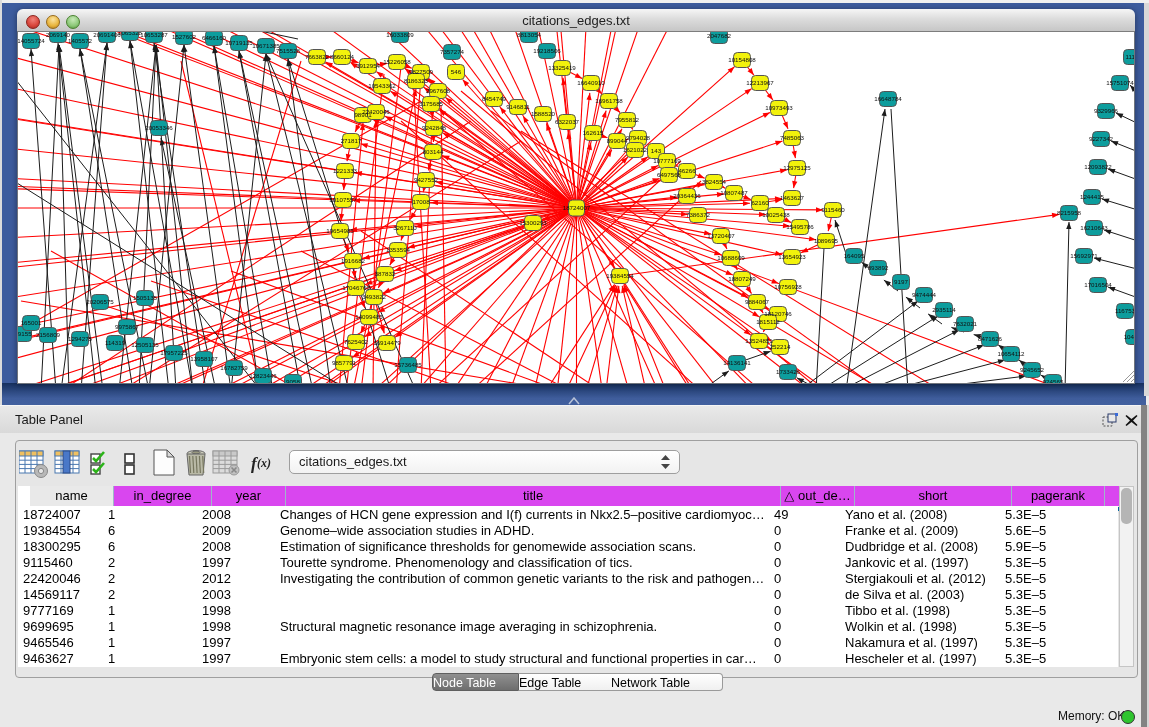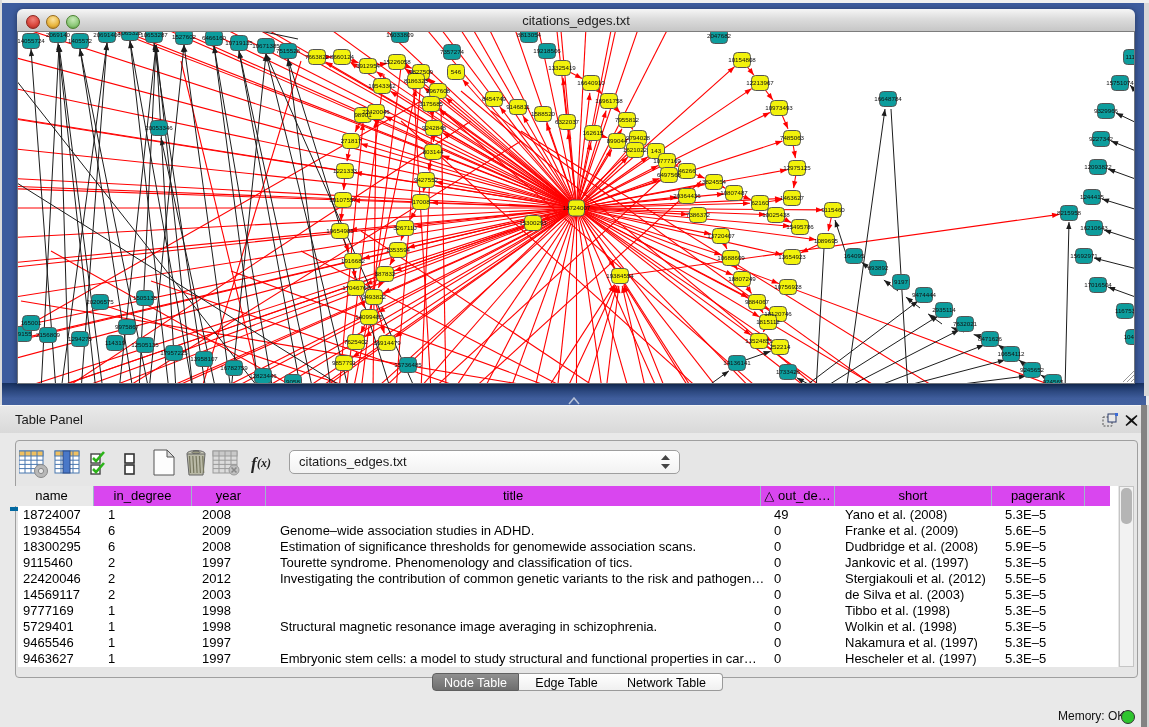--- a/index.html
+++ b/index.html
@@ -19,33 +19,33 @@
 #tph span{position:absolute;left:15px;top:6px;font-size:13px;color:#1a1a1a}
 #pbody{position:absolute;left:0;top:433px;width:1149px;height:294px;background:#e9e9e9}
 #cont{position:absolute;left:15px;top:440px;width:1121px;height:236px;background:#e6e6e6;
  border:1px solid #9f9f9f;border-radius:4px}
 #combo{position:absolute;left:289px;top:450px;width:389px;height:22px;background:
  linear-gradient(to bottom,#ffffff,#f2f2f2);border:1px solid #9e9e9e;border-radius:5px}
 #combo span{position:absolute;left:9px;top:3px;font-size:13px;color:#1a1a1a}
 #tablewrap{position:absolute;left:18px;top:486px;width:1100px;height:181px;background:#fff;overflow:hidden}
 .hd{position:absolute;top:0;height:20px;background:#d946ef;border-right:1px solid #9fb8c8;
  box-sizing:border-box;font-size:13px;text-align:center;line-height:20px;color:#000}
-#hdrow{position:absolute;left:10px;top:486px;width:1100px;height:21px;border-bottom:4px solid #0369a1}
+#hdrow{position:absolute;left:30px;top:486px;width:1100px;height:21px;border-bottom:4px solid #0369a1}
 .tr{height:16px;white-space:nowrap}
 .td{position:absolute;height:16px;font-size:13px;color:#000;overflow:hidden}
 #rows{position:absolute;left:18px;top:507px;width:1100px;height:160px;background:#fff}
 .tr{position:relative}
 .c0{left:5px;width:80px}.c1{left:90px;width:94px}.c2{left:184px;width:70px}
 .c3{left:262px;width:490px}.c4{left:756px;width:70px}.c5{left:827px;width:153px}
 .c6{left:987px;width:100px}
 #vscroll{position:absolute;left:1119px;top:486px;width:15px;height:181px;background:#f2f2f2;
  border:1px solid #c5c5c5;box-sizing:border-box}
 #vthumb{position:absolute;left:1121px;top:488px;width:11px;height:36px;background:#b5b5b5;border-radius:5px}
 #tabs{position:absolute;left:432px;top:673px;height:18px;font-size:12.5px}
-.seg{position:absolute;top:0;height:18px;line-height:18px;text-align:center;box-sizing:border-box}
+.seg{position:absolute;top:0;height:18px;line-height:18px;text-align:left;box-sizing:border-box}
 #memo{position:absolute;left:1058px;top:709px;font-size:12px;color:#111}
 #gdot{position:absolute;left:1121px;top:710px;width:12px;height:12px;border-radius:50%;
  background:#2fc52f;border:1px solid #333}
 #rstrip{position:absolute;left:1141px;top:405px;width:6px;height:322px;background:#838383}
 #rstrip2{position:absolute;left:1147px;top:405px;width:2px;height:322px;background:#d5d5d5}
 #topstrip{position:absolute;left:0;top:0;width:1149px;height:3px;background:#f0f0f0}
 #lstrip{position:absolute;left:0;top:0;width:2px;height:727px;background:#dcdcdc}
 #rtopstrip{position:absolute;left:1144px;top:3px;width:5px;height:393px;background:#d8d8d8}
 </style></head><body>
 <div id="desk"></div>
@@ -901,20 +901,21 @@
  <div class="hd" style="left:751px;width:74px">△ out_de…</div>
  <div class="hd" style="left:825px;width:157px">short</div>
  <div class="hd" style="left:982px;width:93px">pagerank</div>
  <div class="hd" style="left:1075px;width:25px;border-right:none"></div>
 </div>
 <div id="rows">
 <div class="tr">
       <div class="td c0">18724007</div>
       <div class="td c1">1</div>
       <div class="td c2">2008</div>
+      <div class="td c3">Changes of HCN gene expression and I(f) currents in Nkx2.5–positive cardiomyoc…</div>
       <div class="td c4">49</div>
       <div class="td c5">Yano et al. (2008)</div>
       <div class="td c6">5.3E–5</div>
     </div>
 <div class="tr">
       <div class="td c0">19384554</div>
       <div class="td c1">6</div>
       <div class="td c2">2009</div>
       <div class="td c3">Genome–wide association studies in ADHD.</div>
       <div class="td c4">0</div>
@@ -958,21 +959,21 @@
     </div>
 <div class="tr">
       <div class="td c0">9777169</div>
       <div class="td c1">1</div>
       <div class="td c2">1998</div>
       <div class="td c4">0</div>
       <div class="td c5">Tibbo et al. (1998)</div>
       <div class="td c6">5.3E–5</div>
     </div>
 <div class="tr">
-      <div class="td c0">5729401</div>
+      <div class="td c0">9699695</div>
       <div class="td c1">1</div>
       <div class="td c2">1998</div>
       <div class="td c3">Structural magnetic resonance image averaging in schizophrenia.</div>
       <div class="td c4">0</div>
       <div class="td c5">Wolkin et al. (1998)</div>
       <div class="td c6">5.3E–5</div>
     </div>
 <div class="tr">
       <div class="td c0">9465546</div>
       <div class="td c1">1</div>

